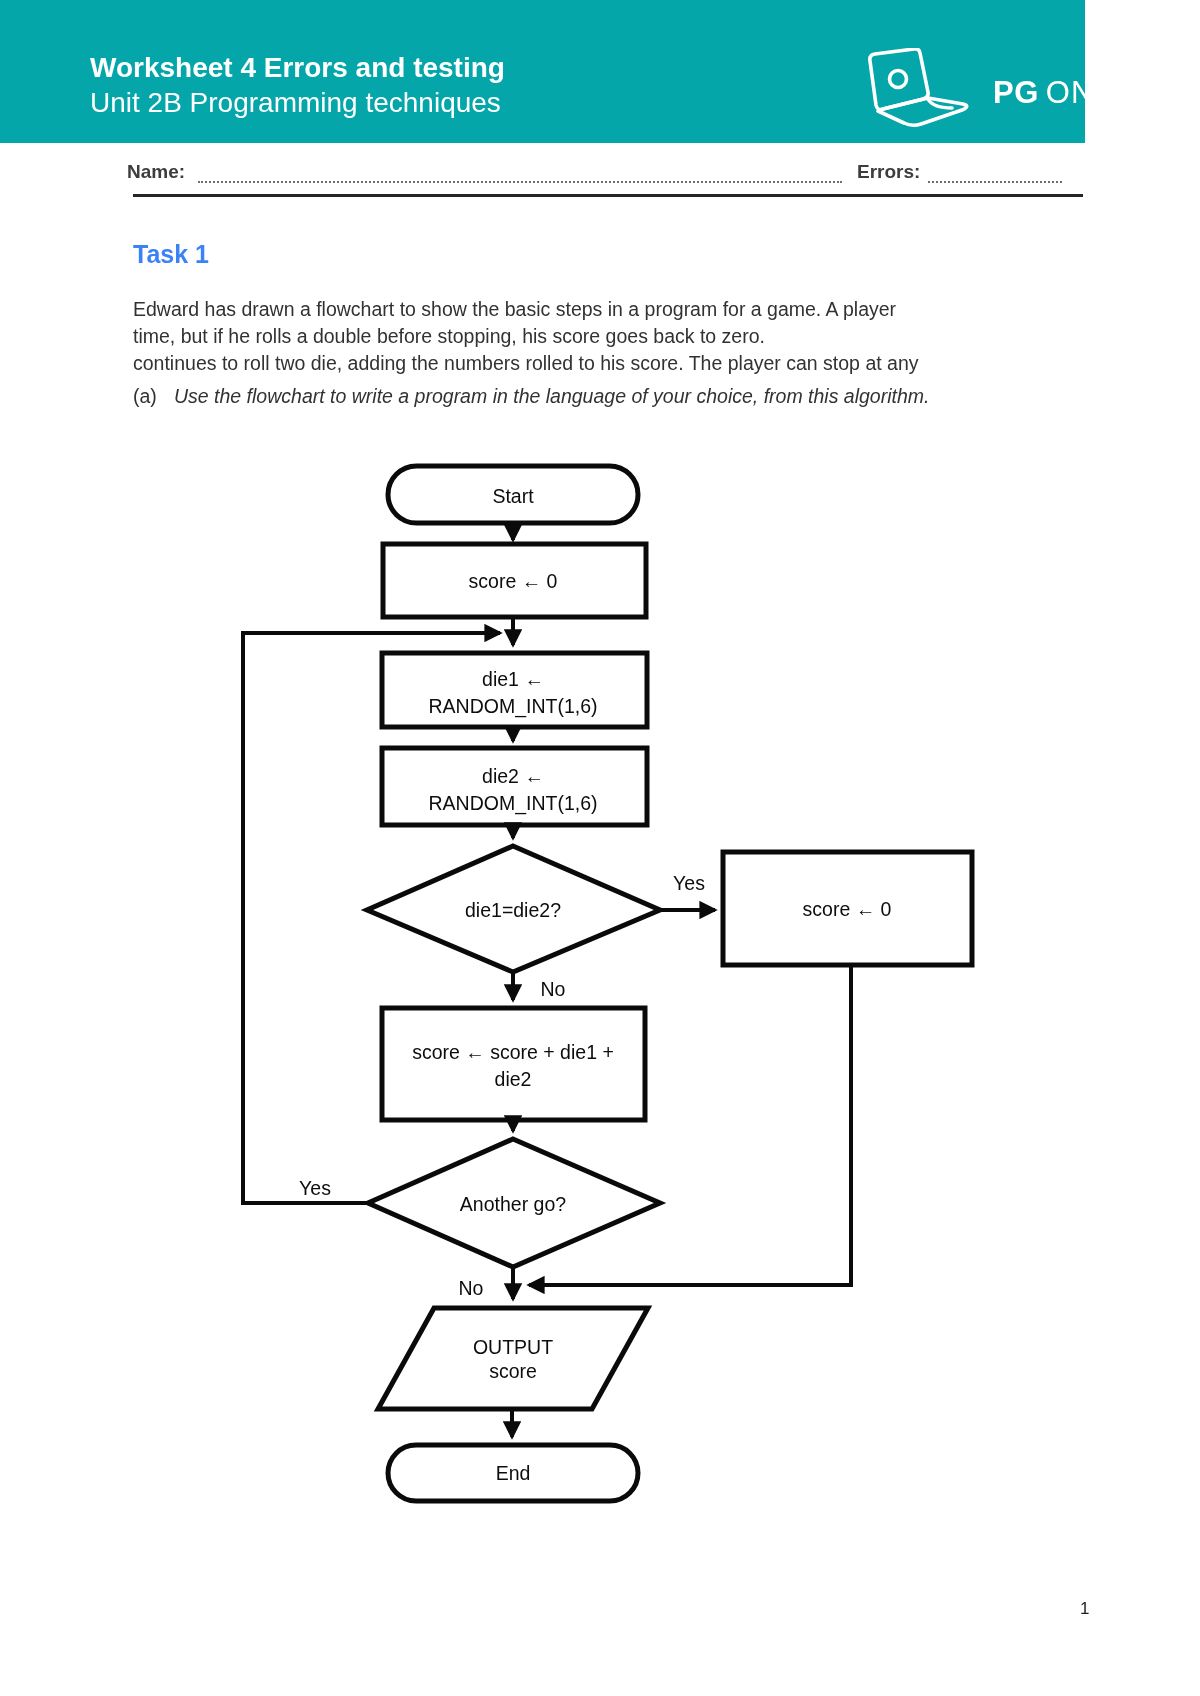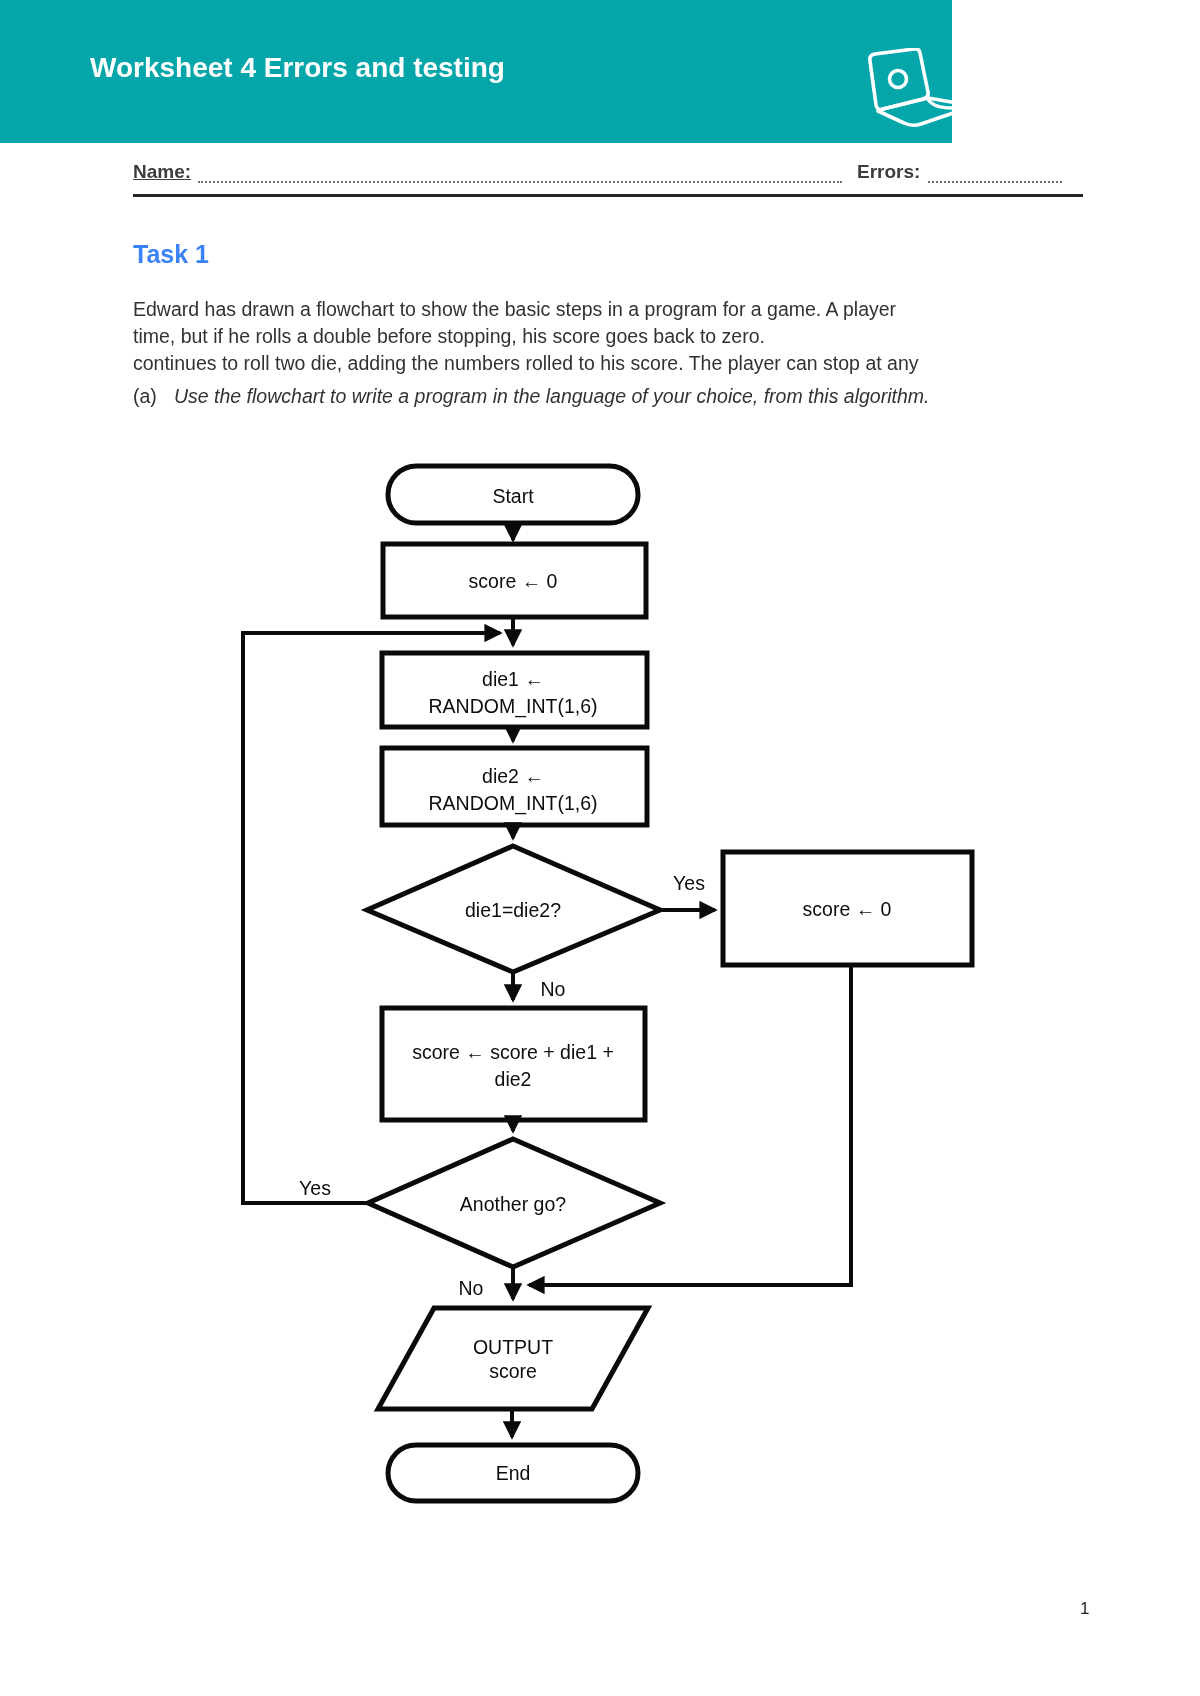--- a/index.html
+++ b/index.html
@@ -1,21 +1,21 @@
 <!DOCTYPE html>
 <html><head>
 <meta charset="utf-8">
 <style>
   html,body{margin:0;padding:0;background:#ffffff;}
   .page{
     position:relative;width:1200px;height:1696px;background:#ffffff;overflow:hidden;
     font-family:"Liberation Sans","DejaVu Sans",sans-serif;color:#2b2b2b;
   }
   
-  .header{position:absolute;left:0;top:0;width:952px;height:143px;background:#04A6AA;}
+  .header{position:absolute;left:0;top:0;width:1085px;height:143px;background:#04A6AA;}
   .header-titles{position:absolute;left:90px;top:50px;color:#ffffff;}
   .title-line1{font-size:28px;font-weight:bold;line-height:35px;white-space:nowrap;}
   .title-line2{font-size:28px;font-weight:normal;line-height:35px;white-space:nowrap;}
   .logo{position:absolute;left:840px;top:48px;width:350px;height:90px;color:#ffffff;}
   .logo svg{position:absolute;left:0;top:0;}
   .brand-text{position:absolute;left:153px;top:27px;font-size:31px;white-space:nowrap;letter-spacing:.5px;}
   .brand-bold{font-weight:bold;}
   .brand-rest{font-weight:normal;margin-left:7px;letter-spacing:1px;}
   
   .meta-label{position:absolute;font-size:19px;font-weight:bold;color:#3d3d3d;white-space:nowrap;}
@@ -37,35 +37,36 @@
   .page-num{position:absolute;left:1080px;top:1599px;font-size:17px;color:#1f1f1f;}
 </style>
 </head>
 <body>
 
 <div class="page">
 
   <div class="header" style="background: rgb(4, 166, 170);">
     <div class="header-titles">
       <div class="title-line1">Worksheet 4 Errors and testing</div>
+      <div class="title-line2">Unit 2B Programming techniques</div>
     </div>
     <div class="logo">
       <svg width="148" height="84" viewBox="0 0 148 84">
         <g fill="none" stroke="#ffffff" stroke-width="3.6" stroke-linejoin="round" stroke-linecap="round">
           <path d="M30,13 Q29,7 35,6 L74,1 Q79,0 80,5 L88,44 Q89,49 83,51 L43,61 Q37,63 36,57 Z"></path>
           <circle cx="58" cy="31" r="8.5"></circle>
           <path d="M43,61 L88,50 L123,56 Q131,58 122,62 L81,76 Q72,79 64,75 L38,63"></path>
           <path d="M88,51 Q93,60 112,60"></path>
         </g>
       </svg>
       <div class="brand-text"><span class="brand-bold">PG</span><span class="brand-rest">ONLINE</span></div>
     </div>
   </div>
 
-  <div class="meta-label" style="left:133px;top:161px;text-decoration:underline;">Name:</div>
+  <div class="meta-label" style="left:127px;top:161px;">Name:</div>
   <div class="dots" style="left:198px;top:157px;width:644px;"></div>
   <div class="meta-label" style="left:857px;top:161px;">Errors:</div>
   <div class="dots" style="left:928px;top:157px;width:134px;"></div>
   <div class="rule"></div>
 
   <div class="task-heading">Task 1</div>
   <div class="para">
     <div>Edward has drawn a flowchart to show the basic steps in a program for a game. A player</div>
     <div>time, but if he rolls a double before stopping, his score goes back to zero.</div>
     <div>continues to roll two die, adding the numbers rolled to his score. The player can stop at any</div>

